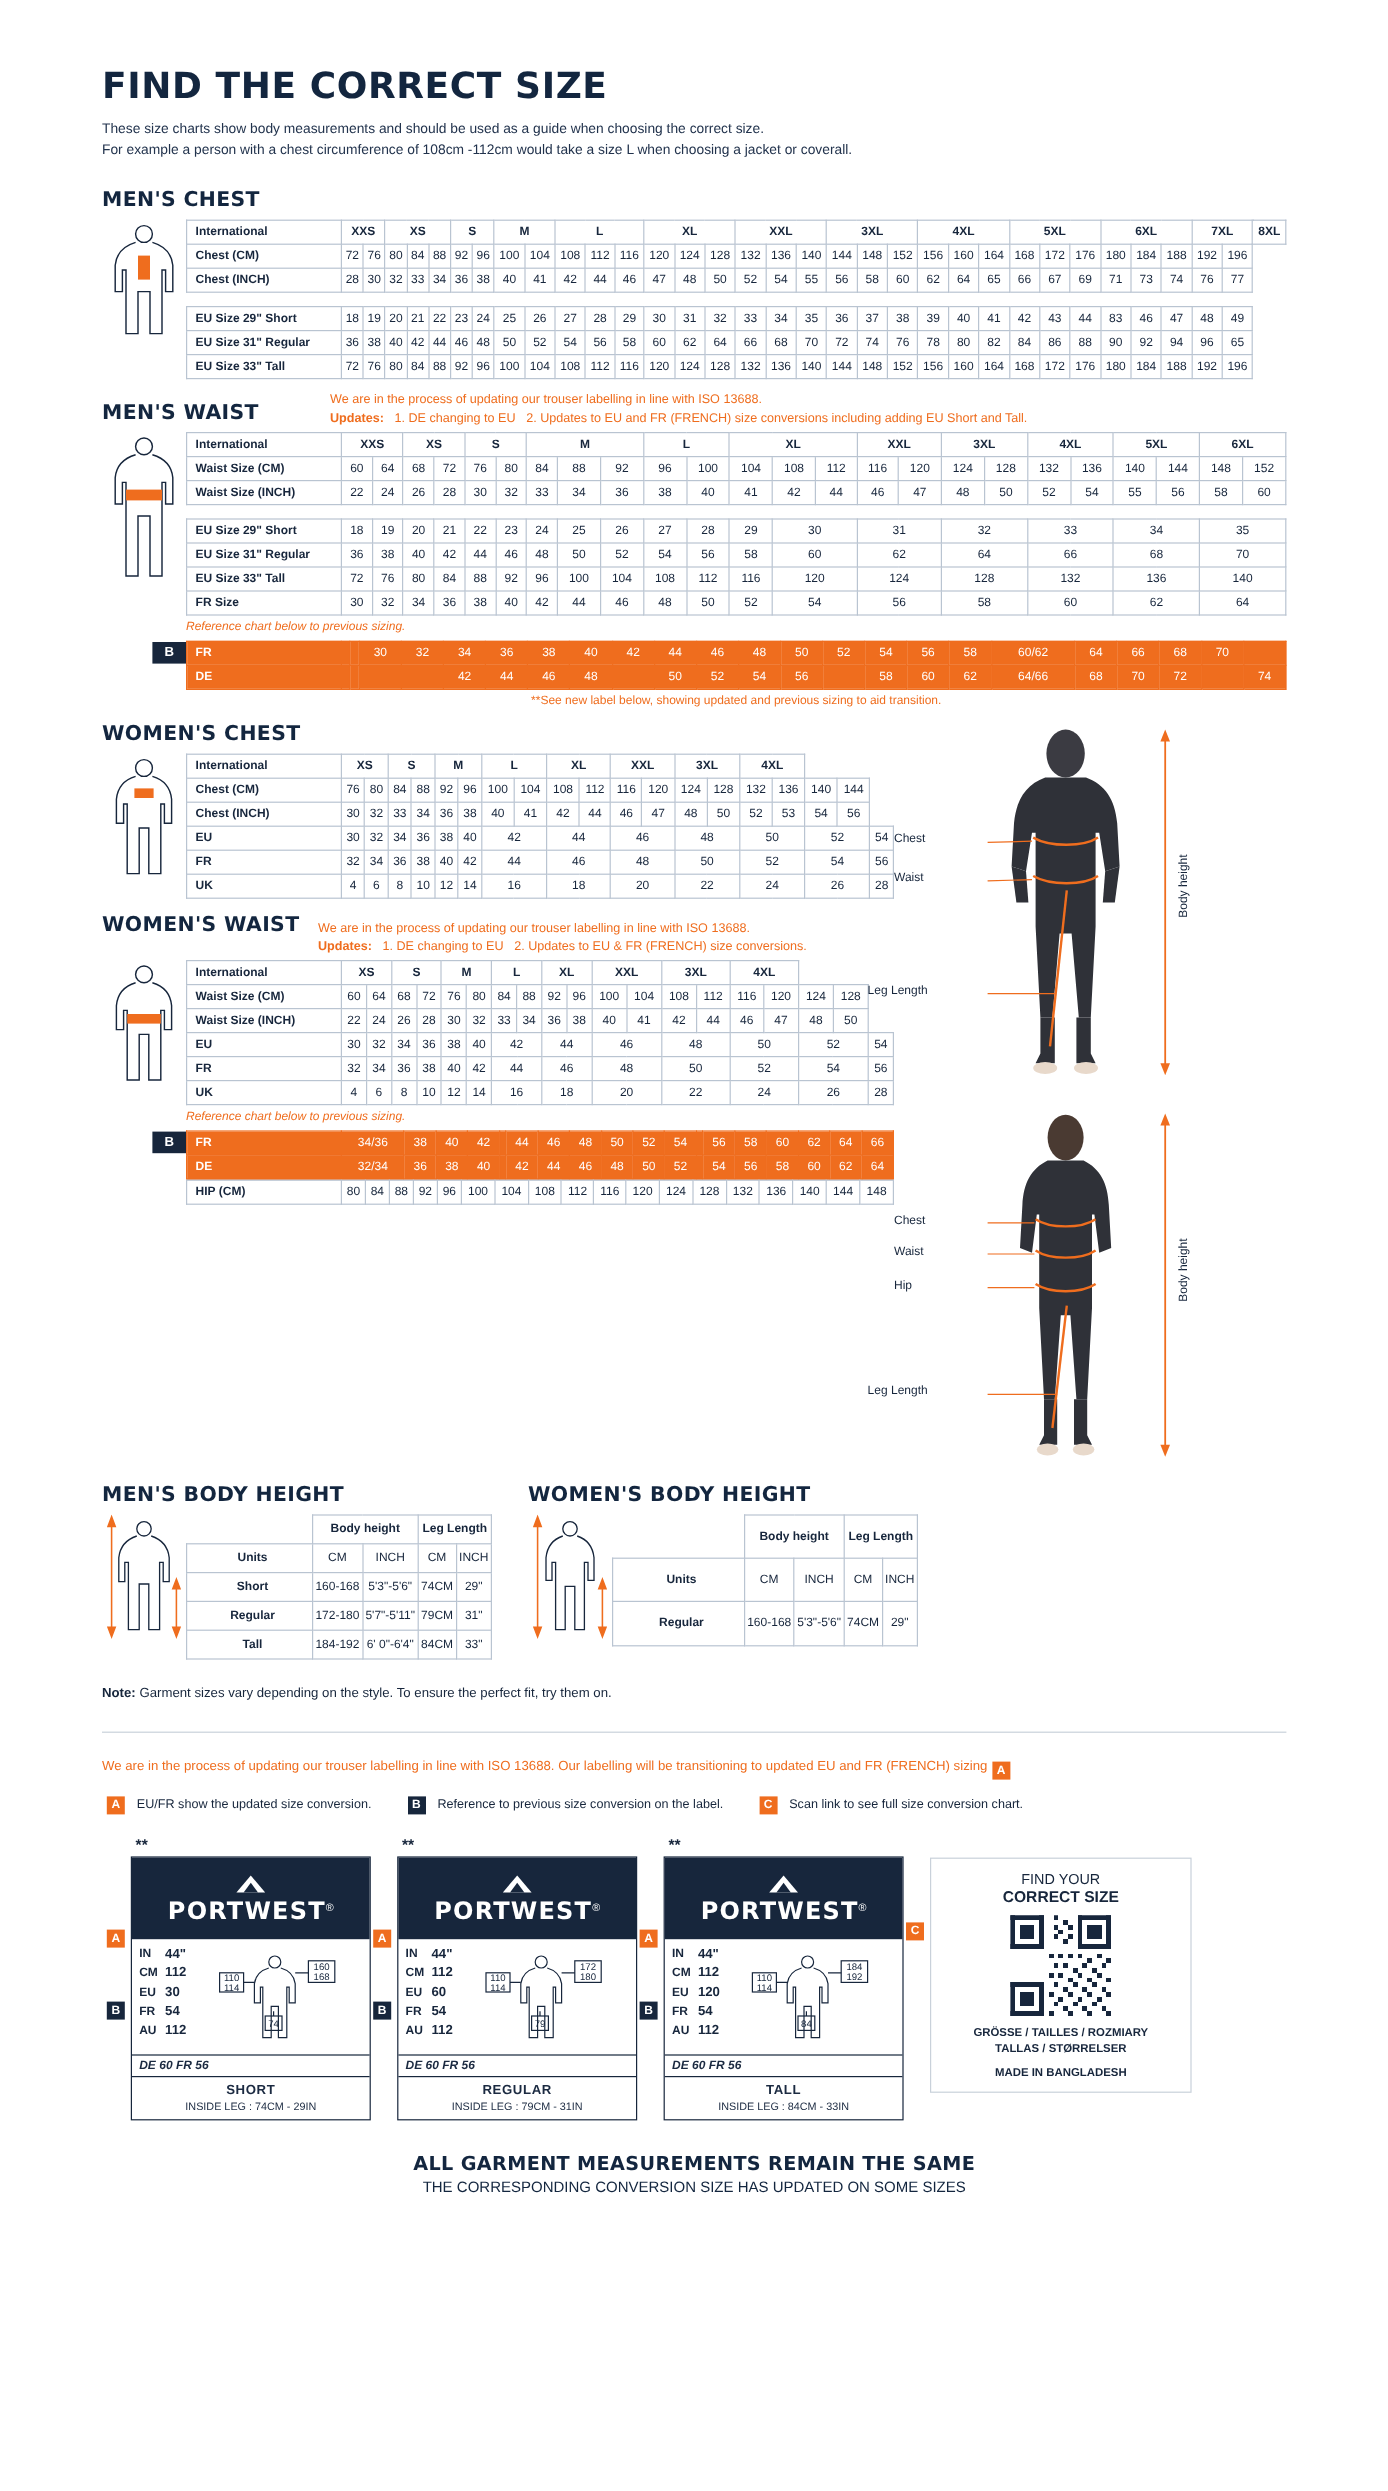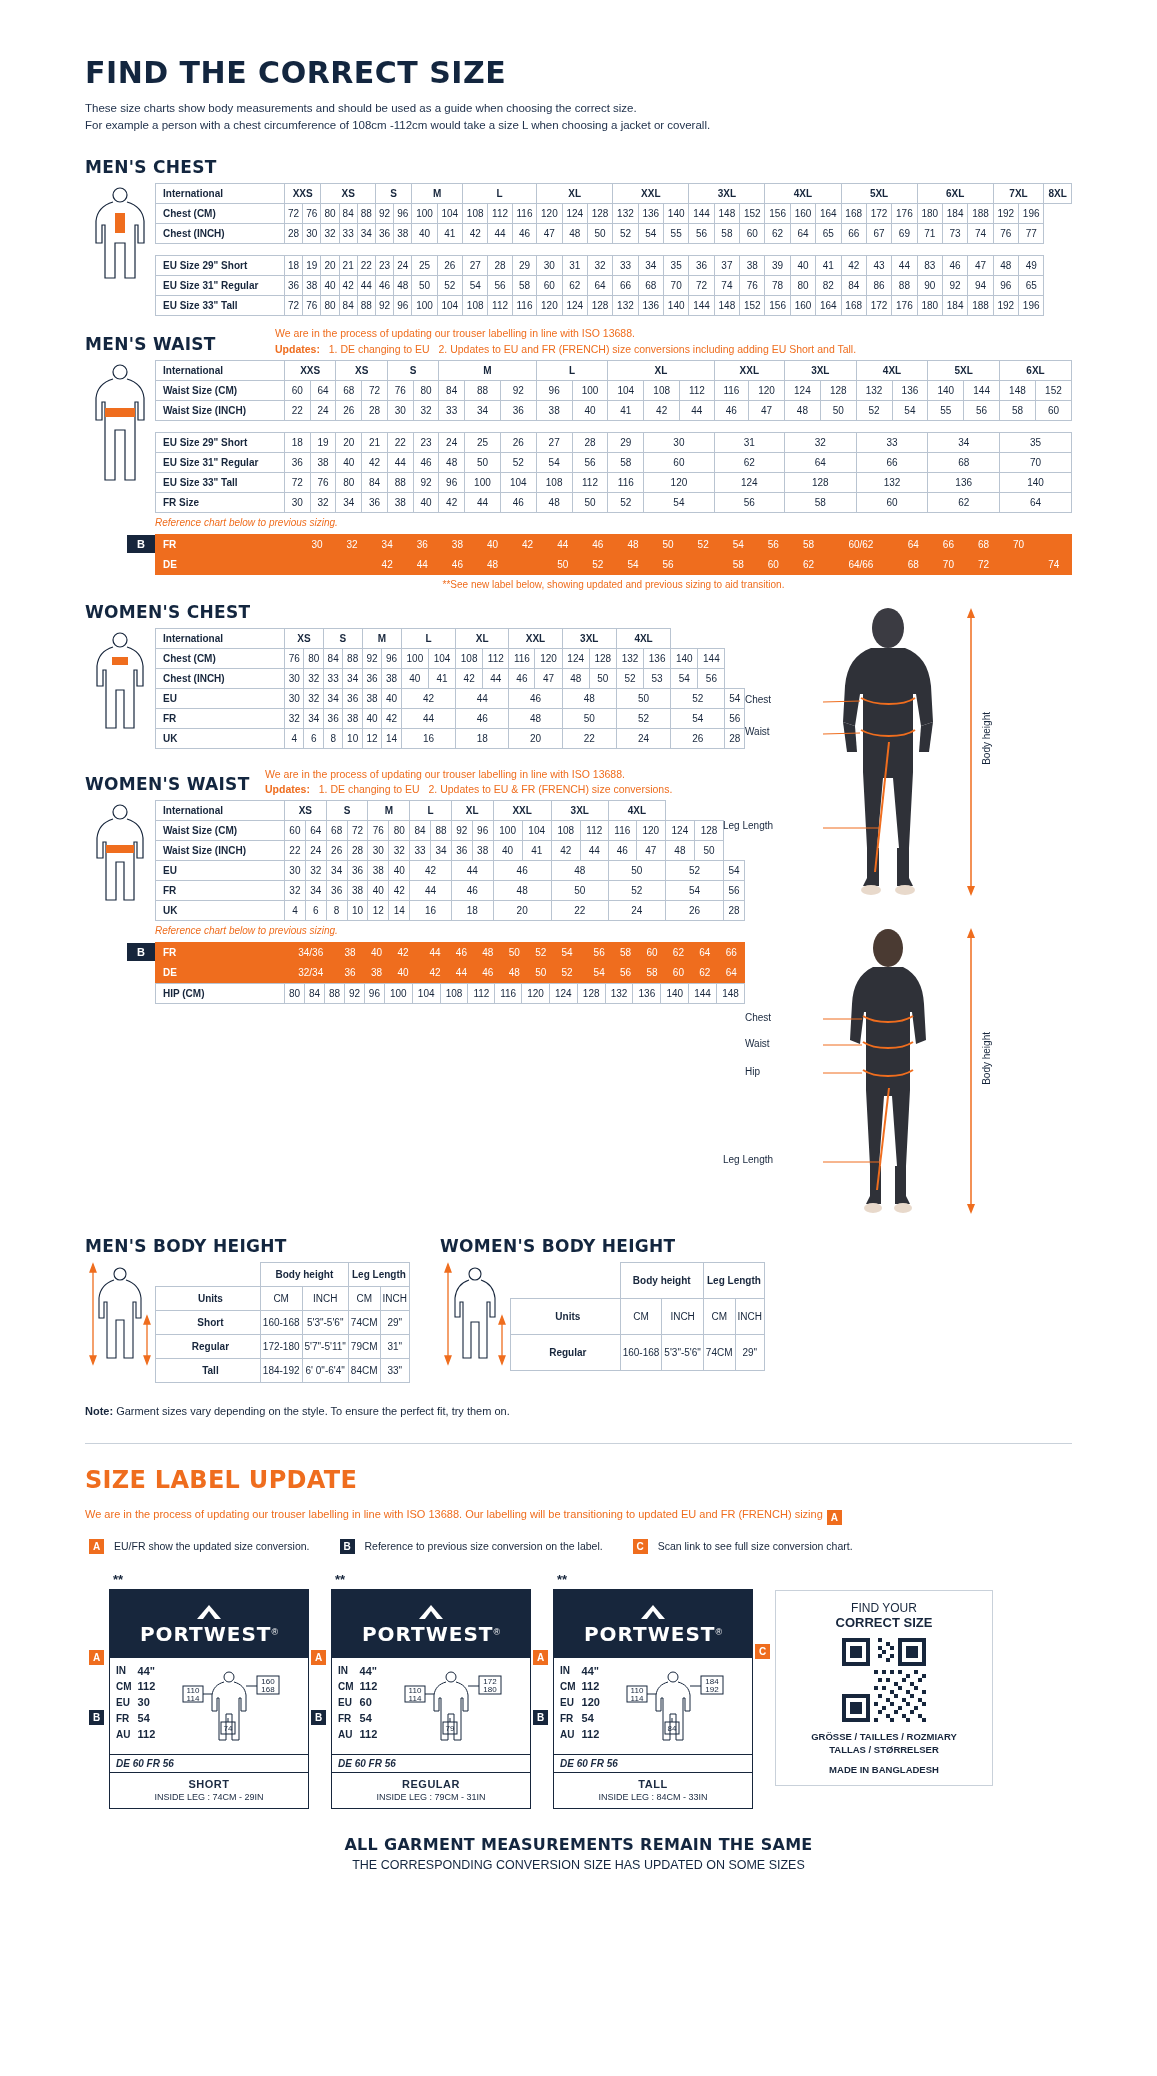--- a/index.html
+++ b/index.html
@@ -727,21 +727,21 @@
                     <td colspan="2">22</td>
                     <td colspan="2">24</td>
                     <td colspan="2">26</td>
                     <td colspan="2">28</td>
             </tr>
           </tbody>
               </table>
         </div>
       </div>
 
-      <div style="display:flex;align-items:flex-end;margin-top:12px;">
+      <div style="display:flex;align-items:flex-start;margin-top:12px;">
         <h2 class="section" style="width:180px;">WOMEN'S WAIST</h2>
         <div class="note-orange" style="flex:1;margin-bottom:2px;">
           <div>We are in the process of updating our trouser labelling in line with ISO 13688.</div>
           <div>
             <b>Updates:</b>
             &nbsp;&nbsp;<span>1. DE changing to EU</span>
             &nbsp;&nbsp;<span>2. Updates to EU &amp; FR (FRENCH) size conversions.</span>
           </div>
         </div>
       </div>
@@ -1116,21 +1116,20 @@
       </div>
     </div>
   </div>
 
   <div class="note-line">
     <b>Note:</b><span> Garment sizes vary depending on the style. To ensure the perfect fit, try them on.</span>
   </div>
 
   <hr class="sep">
 
-  <h2 class="ind2">SIZE LABEL UPDATE</h2>
 
   <div class="ind-sub">
     <span>We are in the process of updating our trouser labelling in line with ISO 13688. Our labelling will be transitioning to updated EU and FR (FRENCH) sizing</span><span class="chip">A</span>
   </div>
 
   <div class="legend">
     <div>
       <span class="chip">A</span>
       <span>EU/FR show the updated size conversion.</span>
     </div>

